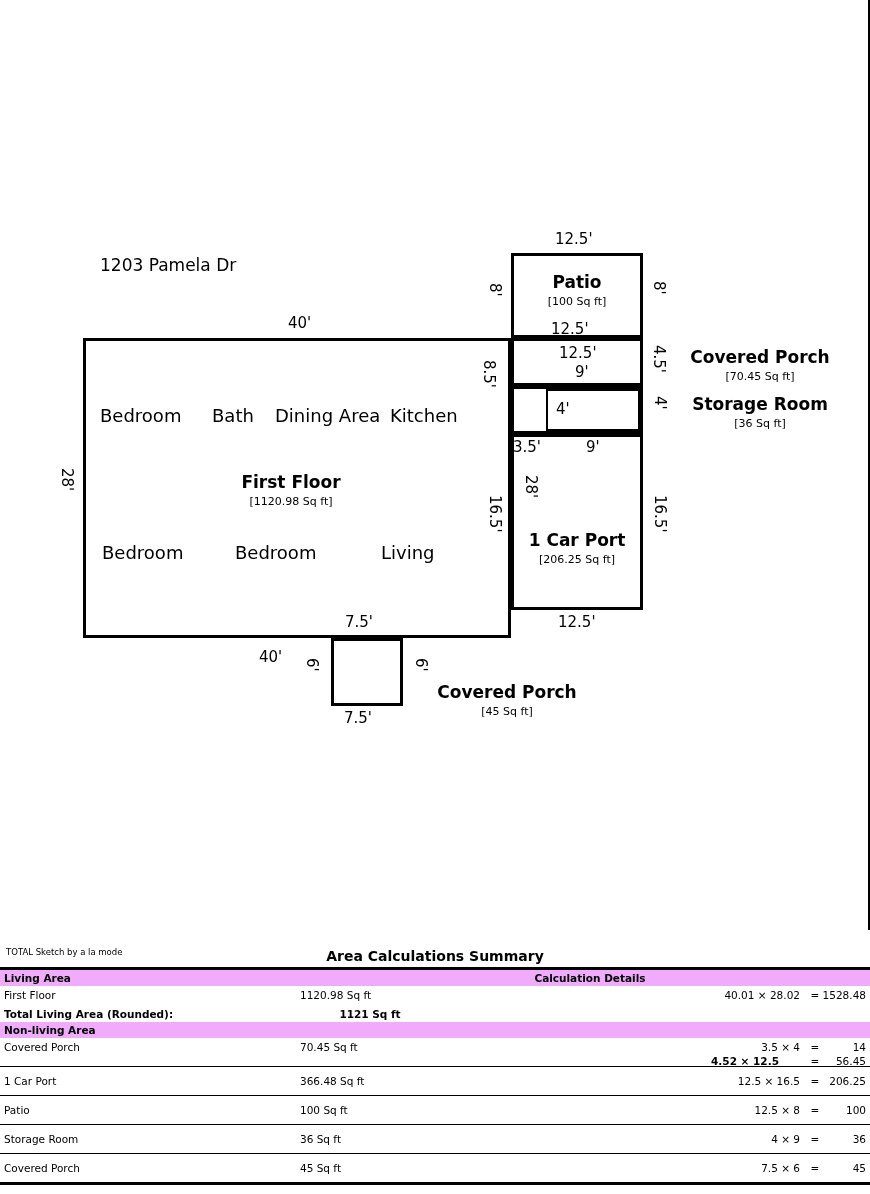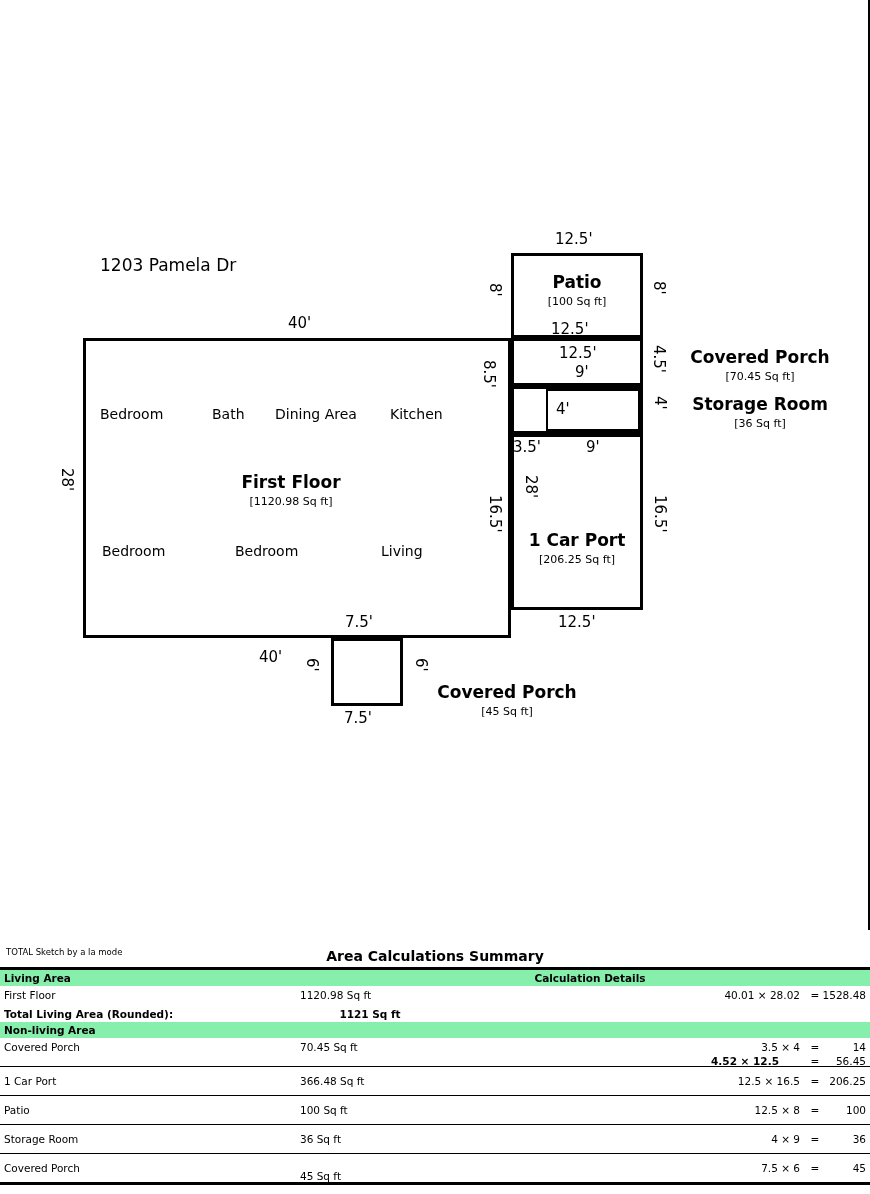--- a/index.html
+++ b/index.html
@@ -41,21 +41,21 @@
   .room-name {
     font-weight: bold;
     font-size: 17px;
     text-align: center;
   }
   .room-area {
     font-size: 11px;
     text-align: center;
   }
   .space-label {
-    font-size: 14px;
+    font-size: 18px;
     text-align: center;
   }
   .dim {
     position: absolute;
     font-size: 15px;
     white-space: nowrap;
   }
   .dim.vert {
     writing-mode: vertical-rl;
     text-orientation: mixed;
@@ -86,21 +86,21 @@
     font-weight: bold;
     padding-top: 8px;
     padding-bottom: 3px;
   }
   .rule-thick {
     height: 3px;
     background: #000;
     width: 870px;
   }
   .band {
-    background: #86efac;
+    background: #f0abfc;
     height: 16px;
     position: relative;
     font-size: 10.5px;
     font-weight: bold;
   }
   .band .left {
     position: absolute;
     left: 4px;
     top: 2px;
   }
@@ -332,20 +332,20 @@
     <span class="name" style="top:8px;">Storage Room</span>
     <span class="value" style="top:8px;">36 Sq ft</span>
     <span class="expr" style="top:8px;">4 × 9</span>
     <span class="eq" style="top:8px;">=</span>
     <span class="res" style="left:806px; width:60px; top:8px;">36</span>
   </div>
   <div class="hairline"></div>
 
   <div class="row">
     <span class="name" style="top:8px;">Covered Porch</span>
-    <span class="value" style="top:16px;">45 Sq ft</span>
+    <span class="value" style="top:8px;">45 Sq ft</span>
     <span class="expr" style="top:8px;">7.5 × 6</span>
     <span class="eq" style="top:8px;">=</span>
     <span class="res" style="left:806px; width:60px; top:8px;">45</span>
   </div>
 
   <div class="rule-thick"></div>
 </div>
 
 </body></html>

